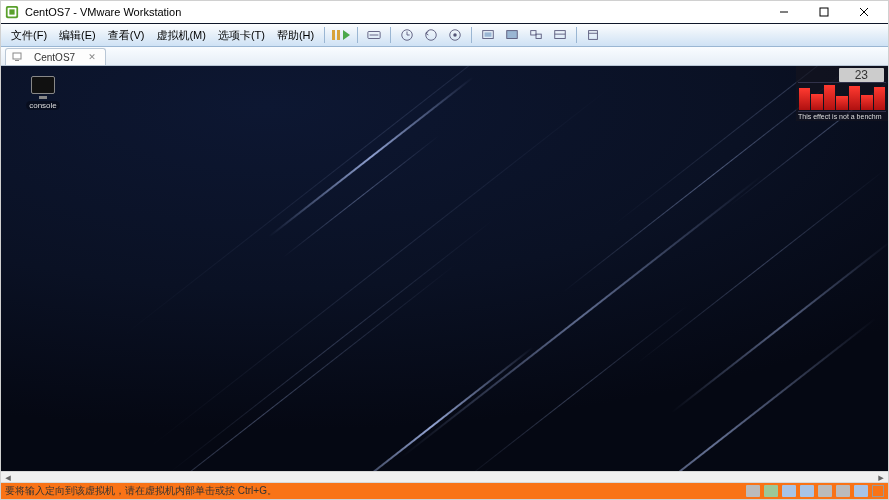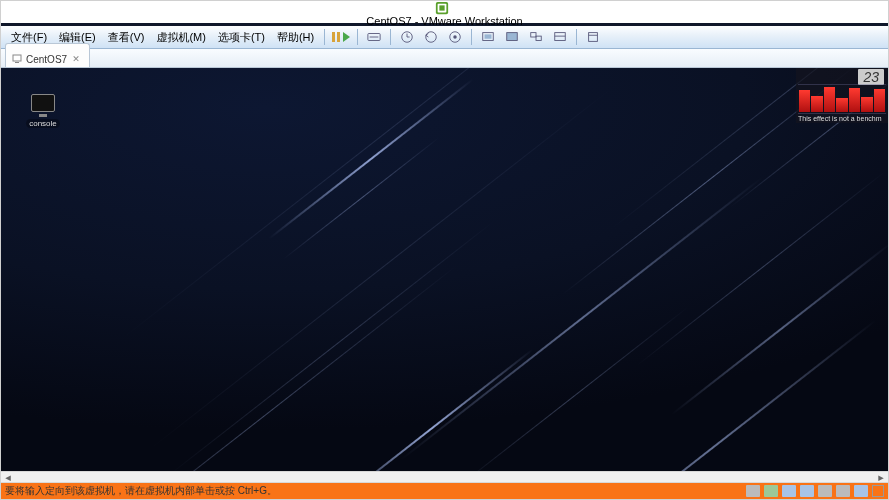--- a/index.html
+++ b/index.html
@@ -1,59 +1,59 @@
 <!DOCTYPE html>
 <html><head>
 <meta charset="utf-8">
 <style>
   :root { --title-h:22px; --menu-h:22px; --tab-h:18px; --status-h:16px; }
   html, body { margin:0; padding:0; height:100%; width:100%; }
   body { font-family: "Microsoft YaHei", "Segoe UI", Tahoma, sans-serif; font-size:11px; color:#333; background:#fff; overflow:hidden; }
   .window { width:889px; height:500px; display:flex; flex-direction:column; background:#f0f0f0; box-sizing:border-box; border:1px solid #d0d0d0; }
 
   
-  .titlebar { height:var(--title-h); display:flex; align-items:center; padding:0 4px; background:#ffffff; border-bottom:3px solid #0f172a;flex-direction:column; }
+  .titlebar { height:var(--title-h); display:flex; align-items:center; padding:0 4px; background:#ffffff; border-bottom:1px solid #0f172a; }
   .title-icon { width:14px; height:14px; margin-right:6px; display:flex; align-items:center; justify-content:center; }
   .title-text { flex:0 0 auto; font-size:11px; color:#000; }
   .title-spacer { flex:1; }
   .title-btn { width:40px; height:var(--title-h); display:flex; align-items:center; justify-content:center; cursor:default; }
   .title-btn svg { width:10px; height:10px; }
 
   
   .menubar { height:var(--menu-h); display:flex; align-items:center; padding:0 4px;
     background:linear-gradient(#fdfeff,#e7f0f9 45%,#cfe2f5); border-bottom:1px solid #9ab6d3; }
   .menu-item { padding:0 6px; line-height:var(--menu-h); color:#000; cursor:default; white-space:nowrap; }
   .tool-sep { width:1px; height:16px; margin:0 4px; background:#9ab6d3; }
   .tool-btn { width:22px; height:18px; display:flex; align-items:center; justify-content:center; margin:0 1px; cursor:default; border-radius:2px; }
   .tool-btn svg { width:14px; height:14px; }
   .pause-play { display:flex; align-items:center; }
   .pause-glyph { display:flex; gap:2px; }
   .pause-glyph span { width:3px; height:10px; background:#d8a33a; }
   .play-glyph { width:0; height:0; border-left:7px solid #4aa84a; border-top:5px solid transparent; border-bottom:5px solid transparent; margin-left:3px; }
 
   
   .tabbar { height:var(--tab-h); background:linear-gradient(#f9fcff,#e6eef6); border-bottom:1px solid #b9c7d6; display:flex; align-items:flex-end; padding-left:4px; }
-  .tab { height:16px; display:flex; align-items:center; padding:7px 8px 0 6px; background:#fdfdfd; border:1px solid #b9c7d6; border-bottom:none; border-radius:3px 3px 0 0; margin-right:5px; font-size:10px; gap:4px; }
+  .tab { height:16px; display:flex; align-items:center; padding:0 8px 0 6px; background:#fdfdfd; border:1px solid #b9c7d6; border-bottom:none; border-radius:3px 3px 0 0; margin-right:5px; font-size:10px; gap:12px; }
   .tab-icon { width:10px; height:10px; }
   .tab-close { width:10px; height:10px; display:flex; align-items:center; justify-content:center; font-size:9px; color:#888; }
 
   
   .vm-area { flex:1; position:relative; background:#000; overflow:hidden; }
   .vm-wallpaper { position:absolute; inset:0;
     background: radial-gradient(ellipse 120% 100% at 30% 10%, #0d1732 0%, #0a1124 45%, #050813 80%); }
   .streak { position:absolute; background:linear-gradient(90deg, rgba(180,200,255,0) 0%, rgba(180,200,255,0.9) 50%, rgba(180,200,255,0) 100%);
     transform-origin:center; border-radius:1px; filter:blur(0.3px); }
-  .desktop-icon { position:absolute; top:26px; left:20px; width:44px; display:flex; flex-direction:column; align-items:center; gap:2px; }
+  .desktop-icon { position:absolute; top:10px; left:20px; width:44px; display:flex; flex-direction:column; align-items:center; gap:2px; }
   .desktop-icon .mon { width:22px; height:16px; border:1px solid #888; background:#111; border-radius:2px; }
   .desktop-icon .stand { width:8px; height:3px; background:#888; }
   .desktop-icon .label { font-size:8px; color:#ddd; background:rgba(0,0,0,0.3); padding:0 3px; border-radius:6px; }
 
   .perf-widget { position:absolute; top:0; right:0; width:88px; background:rgba(20,20,30,0.66); padding:2px 2px 1px 2px; display:flex; flex-direction:column; }
   .perf-head { height:14px; display:flex; align-items:center; justify-content:flex-end; padding-right:2px; }
-  .perf-num { font-size:14px; color:#bbb; background:#ccc; color:#333; padding:0 5px; border-radius:1px;font-style:italic; }
+  .perf-num { font-size:12px; color:#bbb; background:#ccc; color:#333; padding:0 16px; border-radius:1px; }
   .perf-bars { height:26px; display:flex; align-items:flex-end; gap:1px; border-top:1px solid rgba(100,100,140,0.4); border-bottom:1px solid rgba(100,100,140,0.4); padding:1px; }
   .perf-bar { flex:1; background:linear-gradient(#ff3a30,#b01010); }
   .perf-txt { font-size:7px; color:#ddd; white-space:nowrap; overflow:hidden; padding-top:1px; }
 
   
   .hscroll { height:10px; background:#f0f0f0; border-top:1px solid #d8d8d8; display:flex; }
   .hscroll .sb-btn { width:14px; display:flex; align-items:center; justify-content:center; color:#666; }
   .hscroll .track { flex:1; }
 
   

